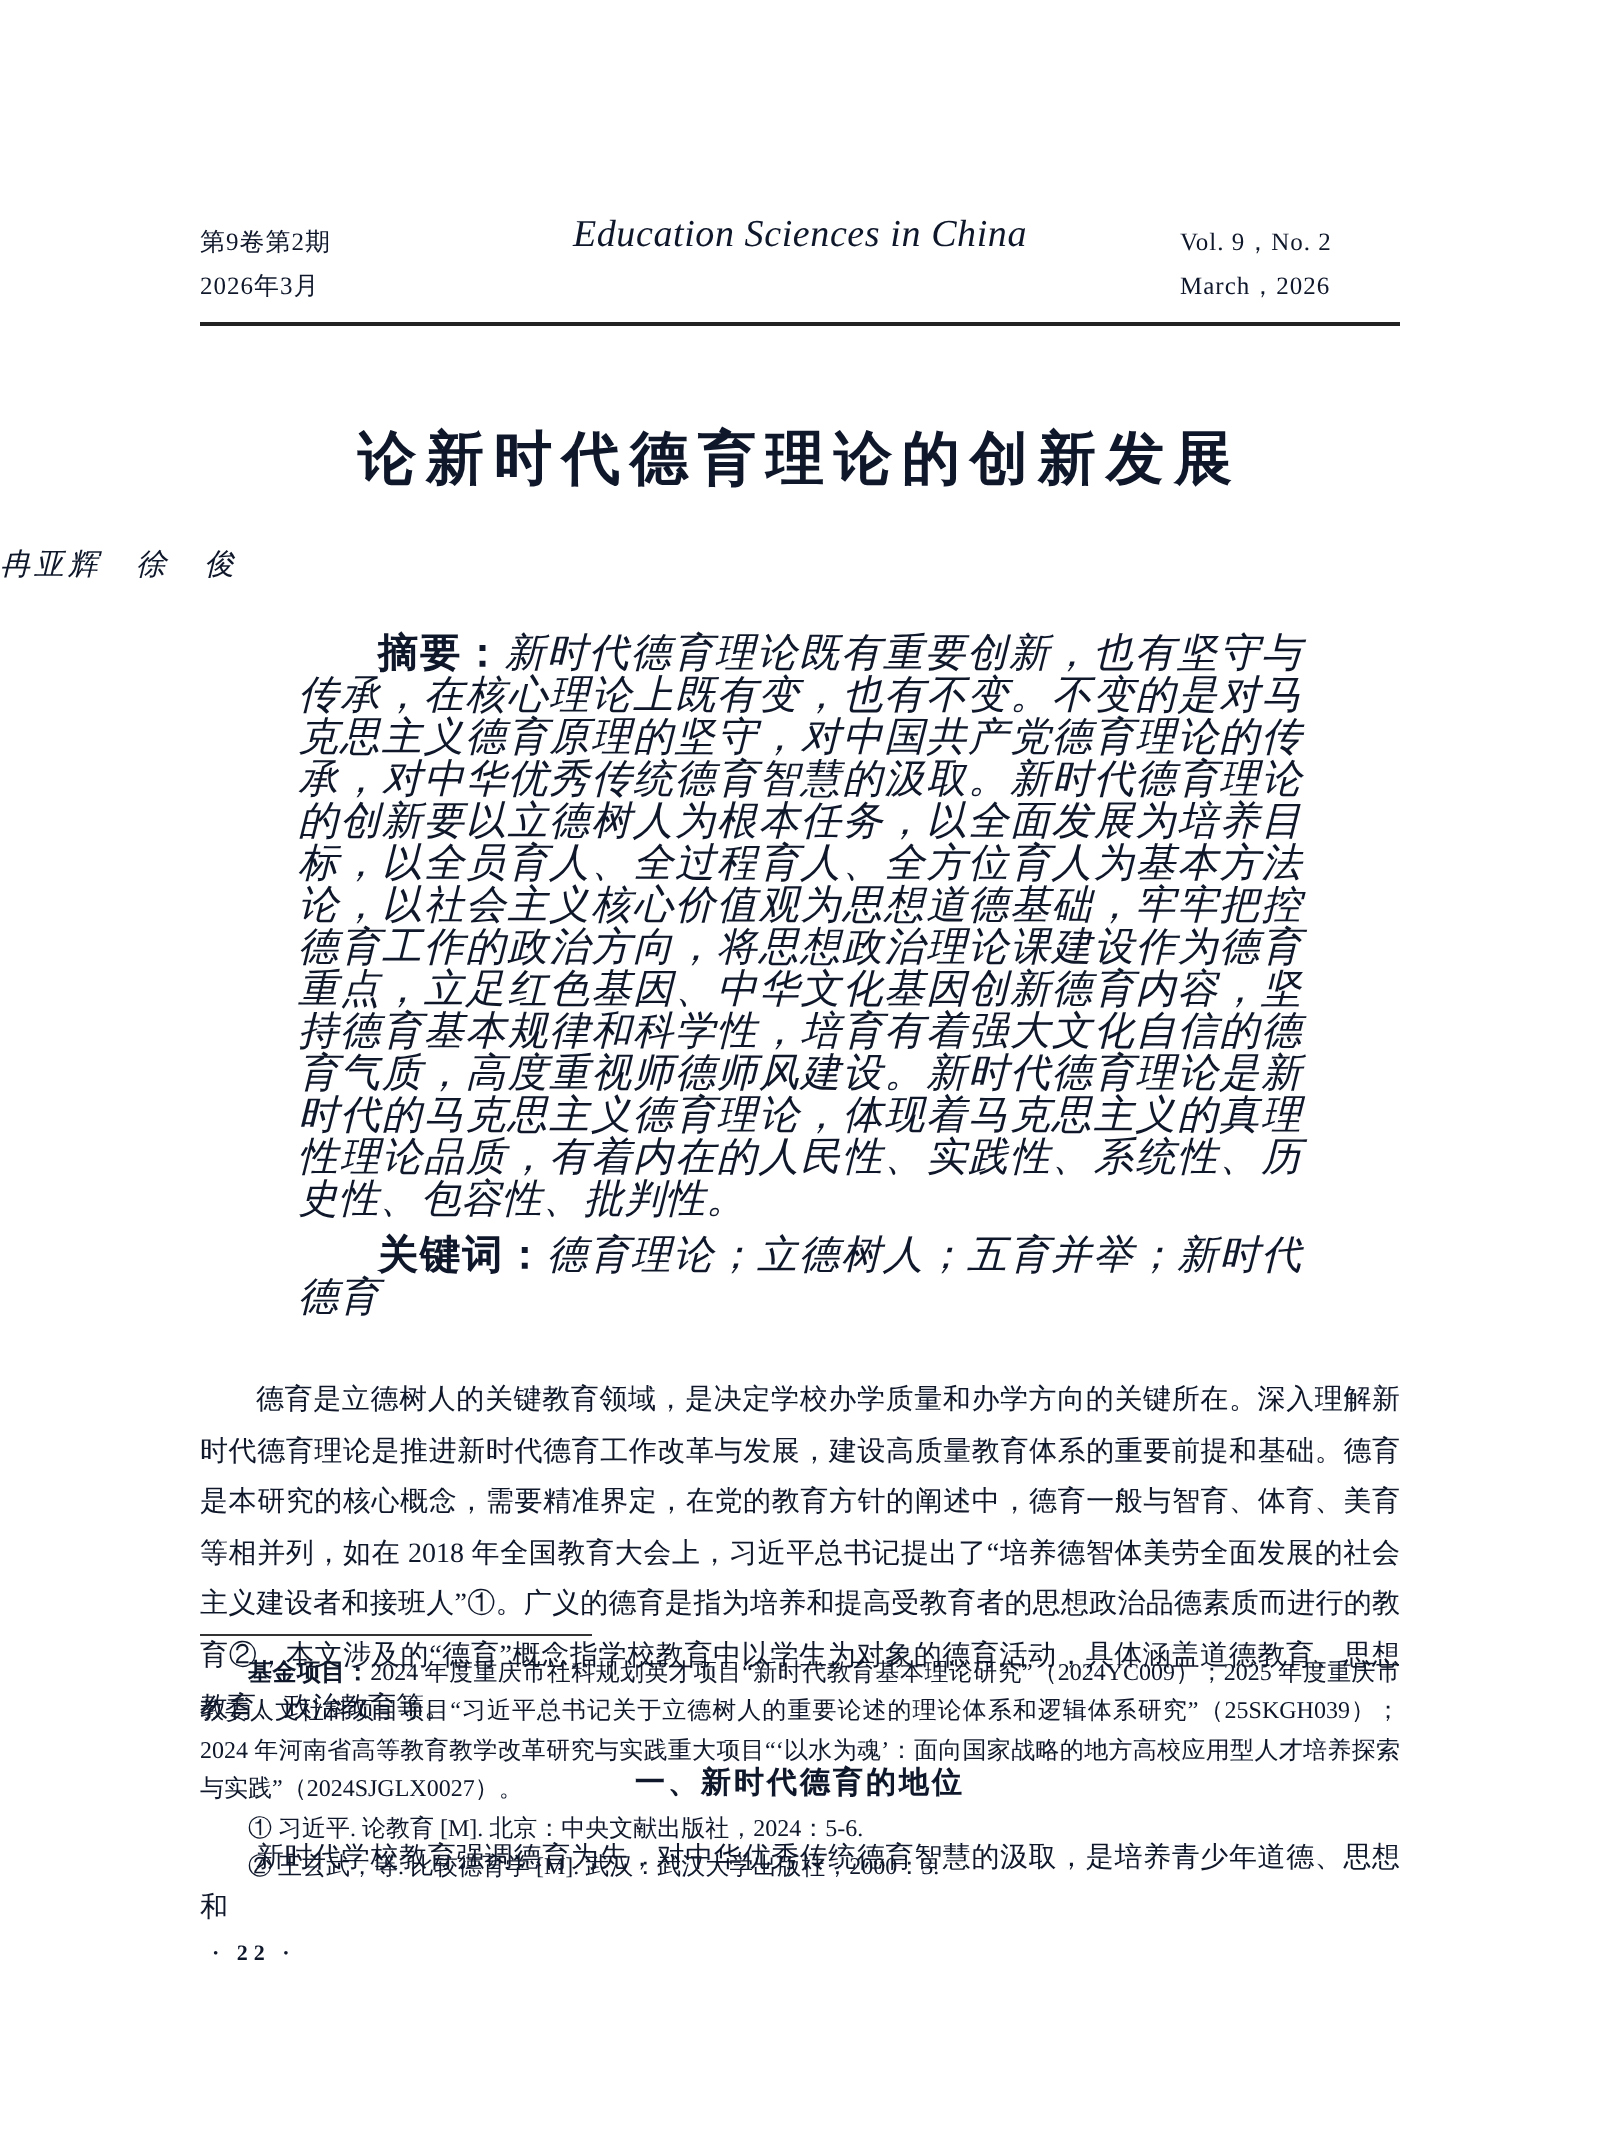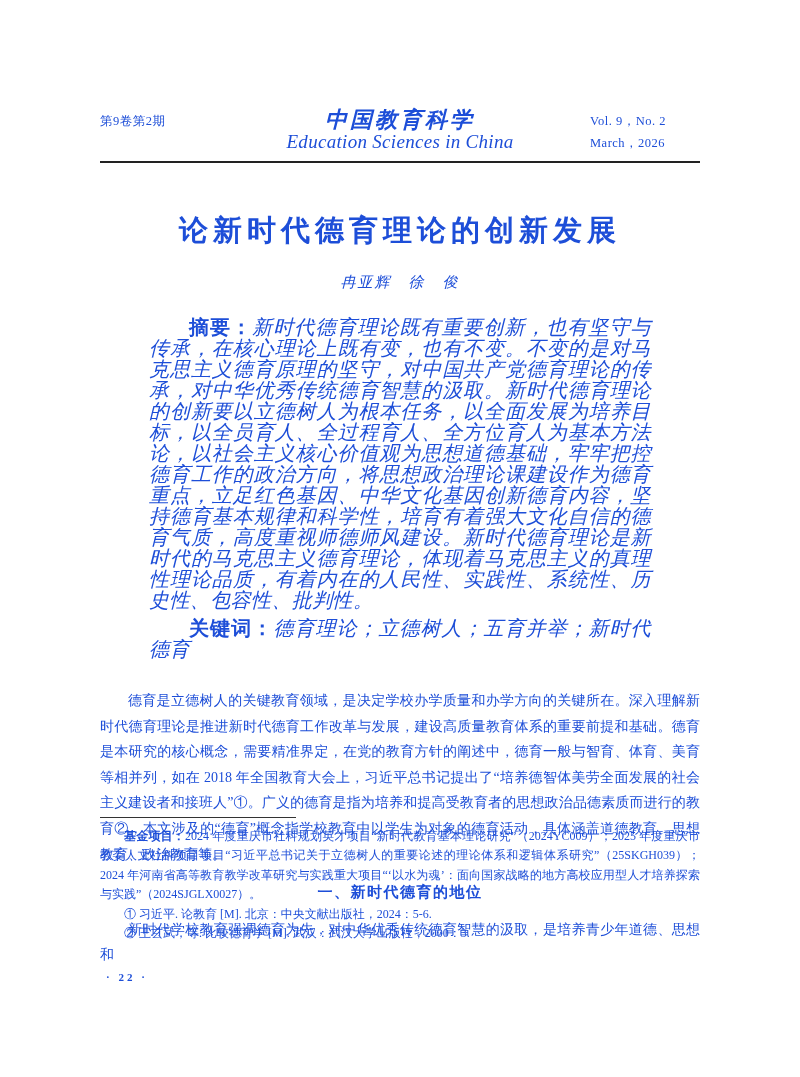--- a/index.html
+++ b/index.html
@@ -1,21 +1,21 @@
 <!DOCTYPE html>
 <html><head>
 <meta charset="utf-8">
 <style>
   html,body{margin:0;padding:0;background:#e8e8e8;}
   .page{
     position:relative;
     width:800px;height:1077px;
     margin:0 auto;
     background:#ffffff;
-    color:#1d4ed8;
+    color:#0f172a;
     font-family:"Liberation Serif","DejaVu Serif",serif;
     overflow:hidden;
     box-sizing:border-box;
   }
   
   .header{
     display:flex;
     justify-content:space-between;
     align-items:flex-start;
     padding:110px 100px 0 100px;
@@ -50,21 +50,20 @@
     margin:50px 0 0 0;
     text-align:center;
     font-family:"Liberation Sans","DejaVu Sans",sans-serif;
     font-weight:bold;
     font-size:29px;
     letter-spacing:5px;
     line-height:34px;
   }
   .authors{
     margin-top:26px;
-    text-align:center;
     font-size:15px;
     font-style:italic;
     letter-spacing:2px;
   }
   
   .abstract-block{
     width:502px;
     margin:25px auto 0 auto;
     font-size:20px;
     line-height:21px;
@@ -126,23 +125,23 @@
   }
 </style>
 </head>
 <body>
 
 <div class="page">
 
   <div class="header">
     <div class="header-side left">
       <div>第9卷第2期</div>
+      <div>2026年3月</div>
     </div>
     <div class="header-center">
-      <div class="journal-cn">中国教育科学</div>
       <div class="journal-en">Education Sciences in China</div>
     </div>
     <div class="header-side right">
       <div>Vol. 9，No. 2</div>
       <div>March，2026</div>
     </div>
   </div>
   <div class="header-rule"></div>
 
   <h1 class="title">论新时代德育理论的创新发展</h1>

